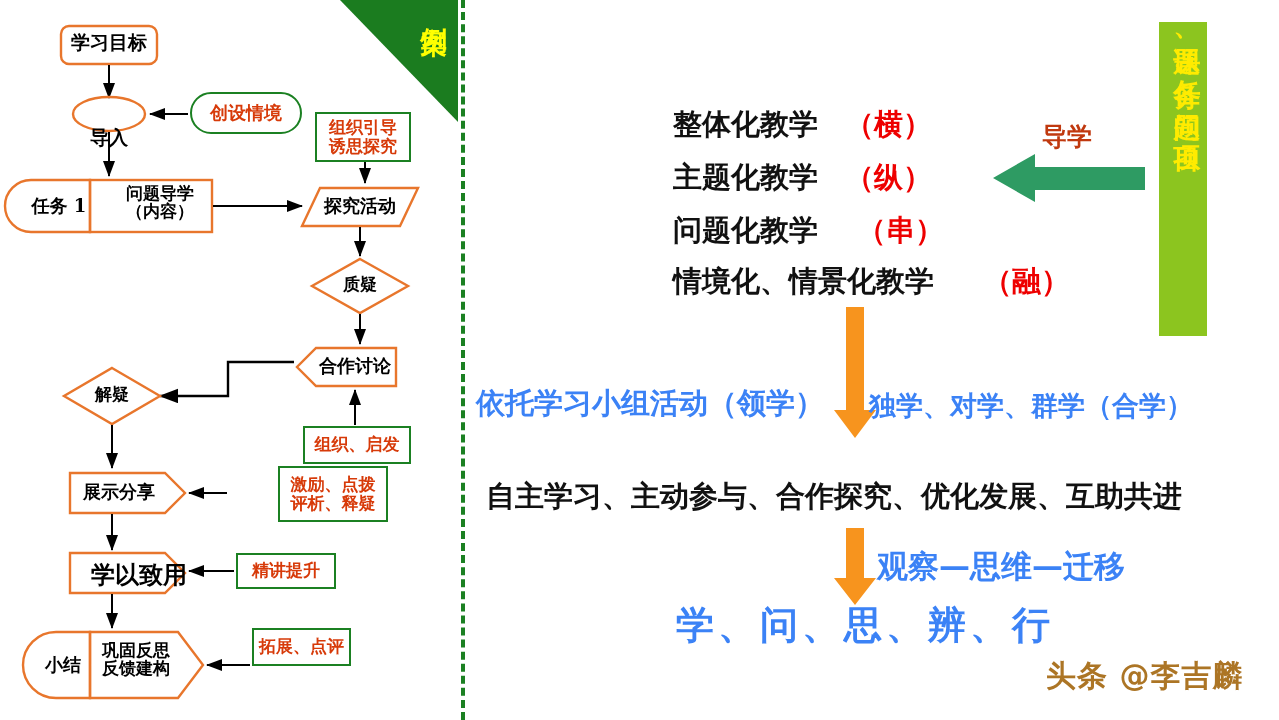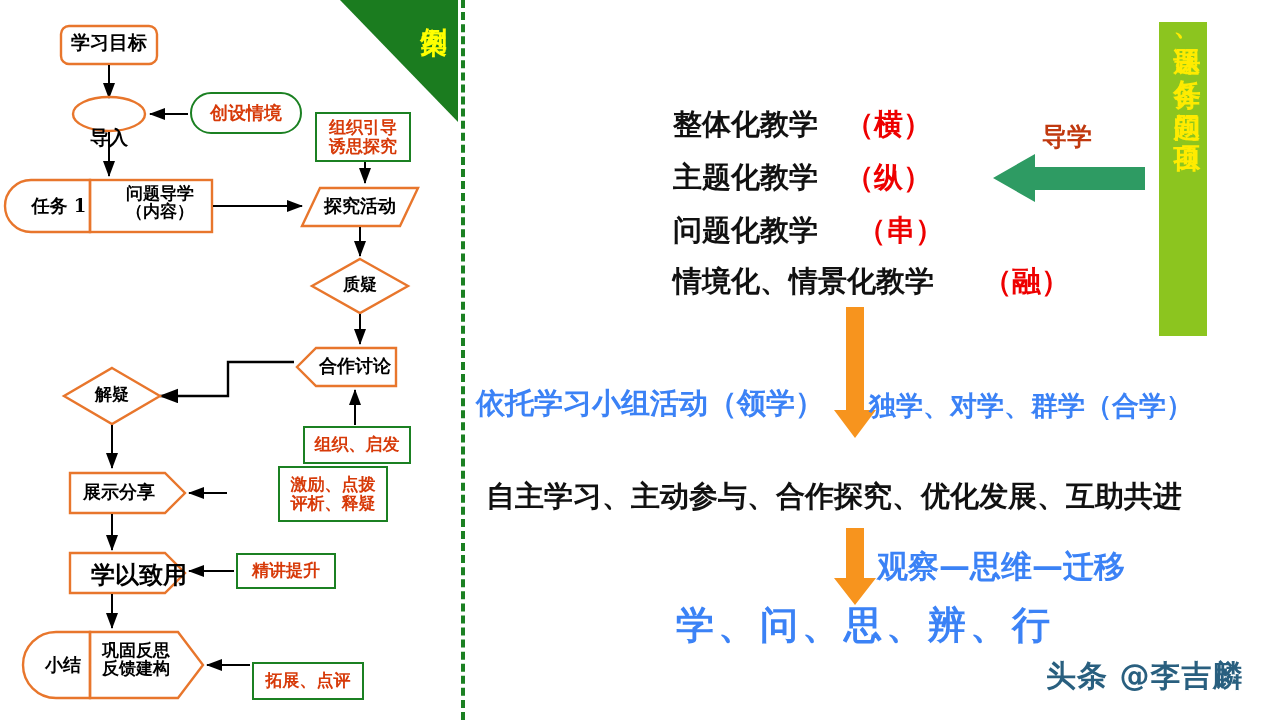--- a/index.html
+++ b/index.html
@@ -91,21 +91,21 @@
   .ln-red   { color: #EE0000; font-weight: bold; }
   .ln-orange{ color: #C0390F; font-weight: bold; }
   .ln-brick { color: #3b82f6; font-weight: bold; }
 
   .arrow-green, .arrow-orange { position: absolute; }
 
   .watermark {
     position: absolute; left: 1046px; top: 656px;
     font-family: "DejaVu Sans", "Liberation Sans", sans-serif;
     font-size: 30px; font-weight: bold;
-    color: #0c4a6e;
+    color: #a16207;
     opacity: 0.88;
     letter-spacing: 1px;
     white-space: pre;
   }
 </style>
 </head>
 <body>
 
 <div id="stage">
 
@@ -212,21 +212,21 @@
     <div class="ann-box" style="left:315px; top:112px; width:96px; height:50px; font-size:17px;">组织引导
 诱思探究</div>
 
     <div class="ann-box" style="left:303px; top:426px; width:108px; height:38px; font-size:17px;">组织、启发</div>
 
     <div class="ann-box" style="left:230px; top:466px; width:110px; height:56px; font-size:17px;margin-left:48px;">激励、点拨
 评析、释疑</div>
 
     <div class="ann-box" style="left:236px; top:553px; width:100px; height:36px; font-size:17px;">精讲提升</div>
 
-    <div class="ann-box" style="left:252px; top:662px; width:112px; height:38px; font-size:17px;">拓展、点评</div>
+    <div class="ann-box" style="left:252px; top:628px; width:99px; height:38px; font-size:17px;">拓展、点评</div>
   </div>
 
   <div class="vbanner"></div>
   <div class="vbanner-text">课题、任务、问题、项目</div>
 
   <div class="rtxt ln-black" style="left:673px; top:105px; font-size:29px;">整体化教学</div>
   <div class="rtxt ln-red" style="left:845px; top:105px; font-size:29px;">（横）</div>
 
   <div class="rtxt ln-black" style="left:673px; top:158px; font-size:29px;">主题化教学</div>
   <div class="rtxt ln-red" style="left:845px; top:158px; font-size:29px;">（纵）</div>

